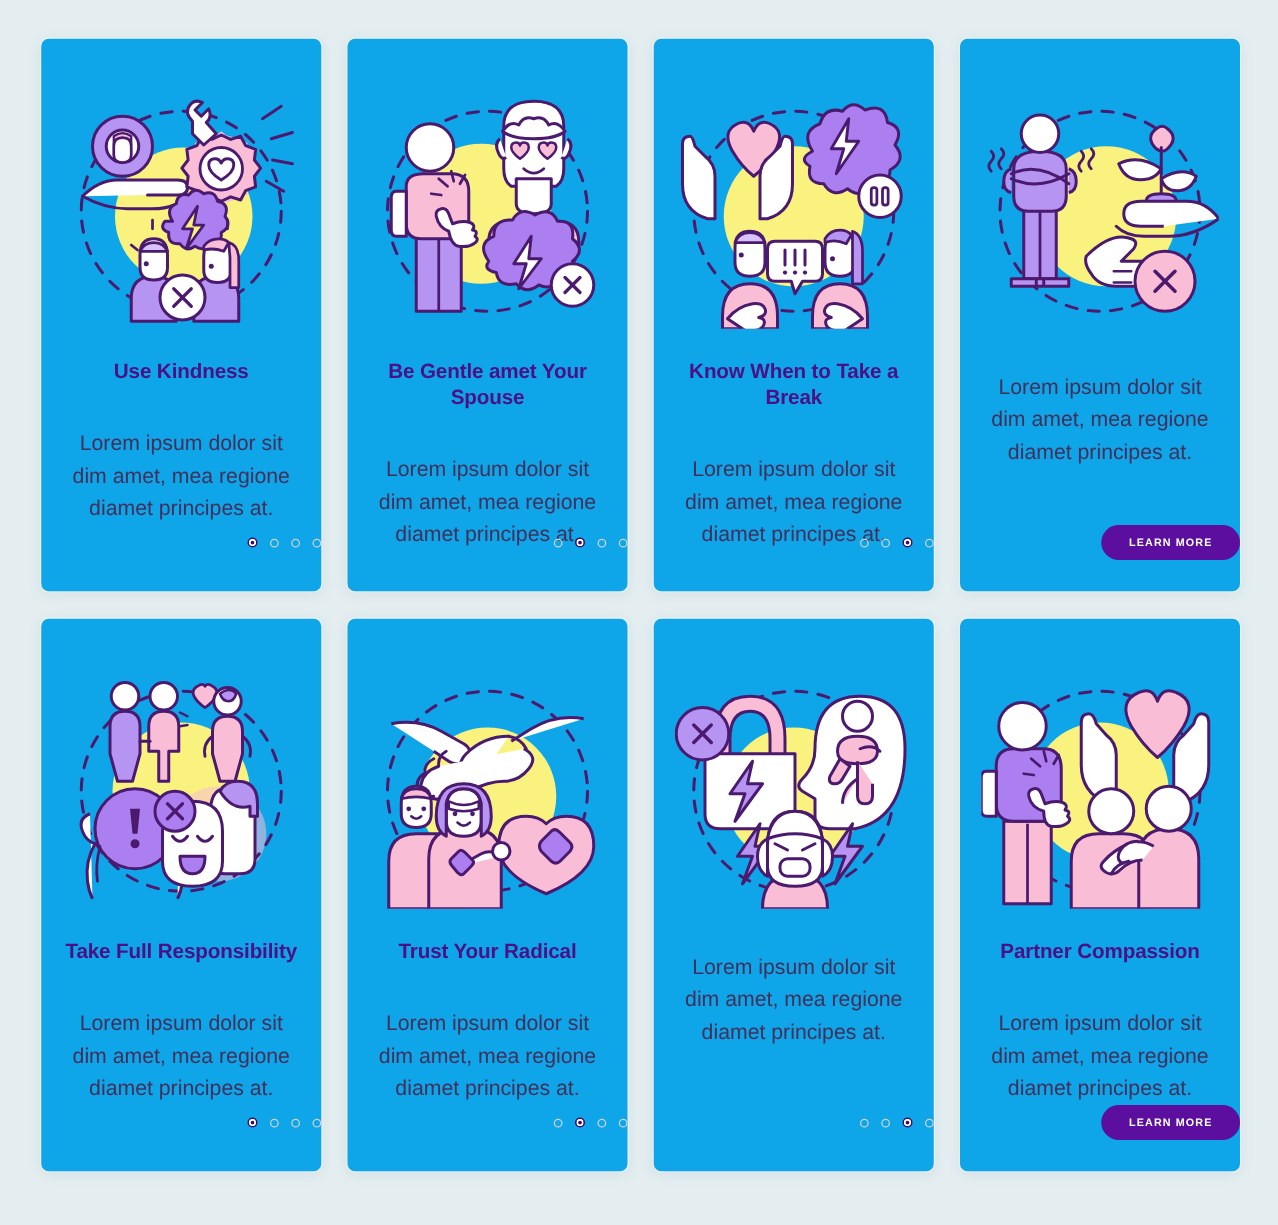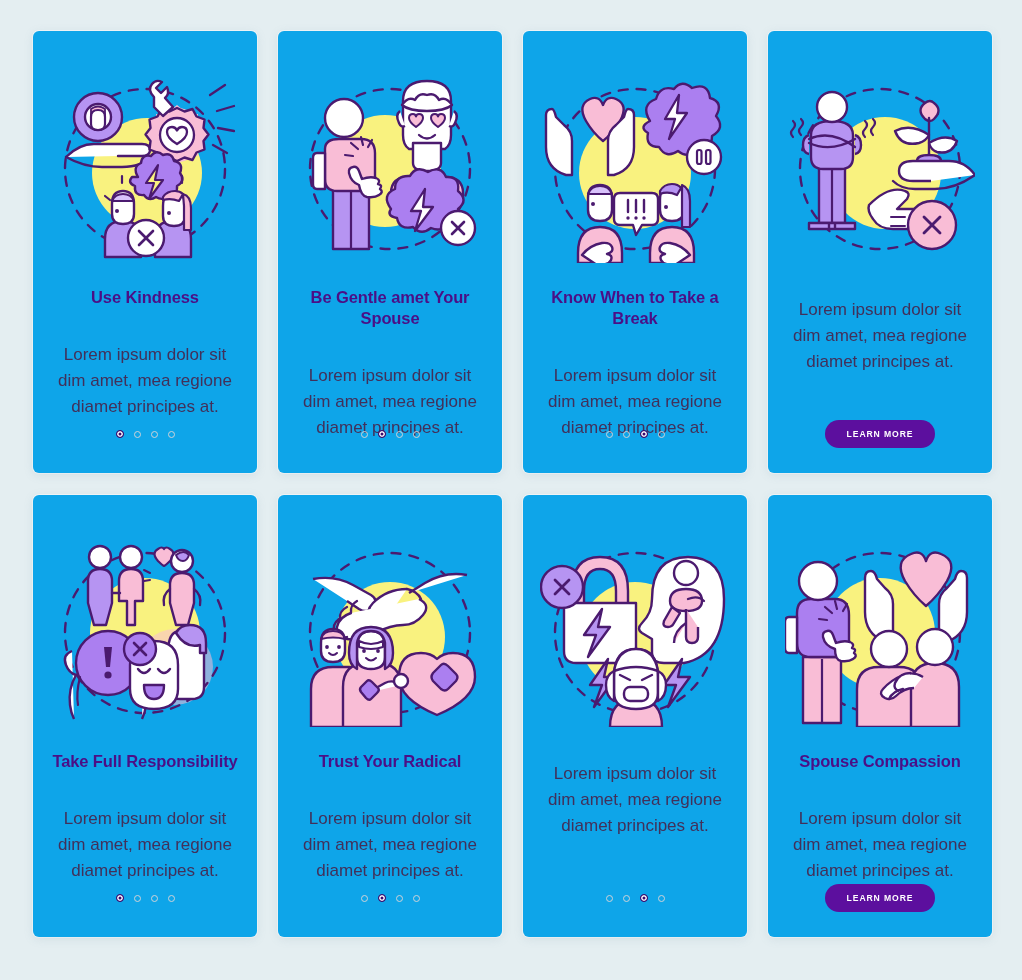--- a/index.html
+++ b/index.html
@@ -67,21 +67,21 @@
   .row1 .desc { margin-top: 34px; }
   .row2 .desc { margin-top: 34px; }
   .footer {
     position: absolute;
     left: 0;
     right: 0;
     bottom: 0;
     height: 78px;
     display: flex;
     align-items: center;
-    justify-content: center;
+    justify-content: flex-end;
   }
   .dots {
     display: flex;
     align-items: center;
     gap: 10px;
   }
   .dot {
     width: 7px;
     height: 7px;
     border-radius: 50%;
@@ -476,20 +476,20 @@
       <path d="M86 34 q-6 0 -6 7 v34 q0 22 20 30 h8 v-38 q0 -10 -8 -16 l-8 -9 q-2 -8 -6 -8 z" fill="#ffffff" stroke="#4b1a6f" stroke-width="2.4" stroke-linejoin="round"></path>
       <path d="M176 34 q6 0 6 7 v34 q0 22 -20 30 h-8 v-38 q0 -10 8 -16 l8 -9 q2 -8 6 -8 z" fill="#ffffff" stroke="#4b1a6f" stroke-width="2.4" stroke-linejoin="round"></path>
       <path d="M72 190 v-38 q0 -22 22 -22 h20 q22 0 22 22 v38 z" fill="#f9bdd6" stroke="#4b1a6f" stroke-width="2.4" stroke-linejoin="round"></path>
       <circle cx="104" cy="112" r="18" fill="#ffffff" stroke="#4b1a6f" stroke-width="2.4"></circle>
       <path d="M126 190 v-40 q0 -24 24 -24 q24 0 24 24 v40 z" fill="#f9bdd6" stroke="#4b1a6f" stroke-width="2.4" stroke-linejoin="round"></path>
       <circle cx="150" cy="110" r="18" fill="#ffffff" stroke="#4b1a6f" stroke-width="2.4"></circle>
       <path d="M138 140 q-10 -6 -20 -2 q-12 5 -20 14 q-5 5 2 9 q6 3 11 -2 q8 -8 18 -8" fill="#ffffff" stroke="#4b1a6f" stroke-width="2.4" stroke-linejoin="round"></path>
       <path d="M126 136 q-12 0 -16 10 q-2 6 4 8" fill="#ffffff" stroke="#4b1a6f" stroke-width="2.4" stroke-linejoin="round"></path>
       <path d="M118 152 q-10 2 -14 10" fill="none" stroke="#4b1a6f" stroke-width="2.3" stroke-linecap="round"></path>
     </svg>
-    <h2 class="title">Spouse Compassion</h2>
+    <h2 class="title">Partner Compassion</h2>
     <p class="desc">Lorem ipsum dolor sit dim amet, mea regione diamet principes at.</p>
     <div class="footer">
       <button class="cta">LEARN MORE</button>
     </div>
   </div>
 
 </div>
 
 </body></html>

